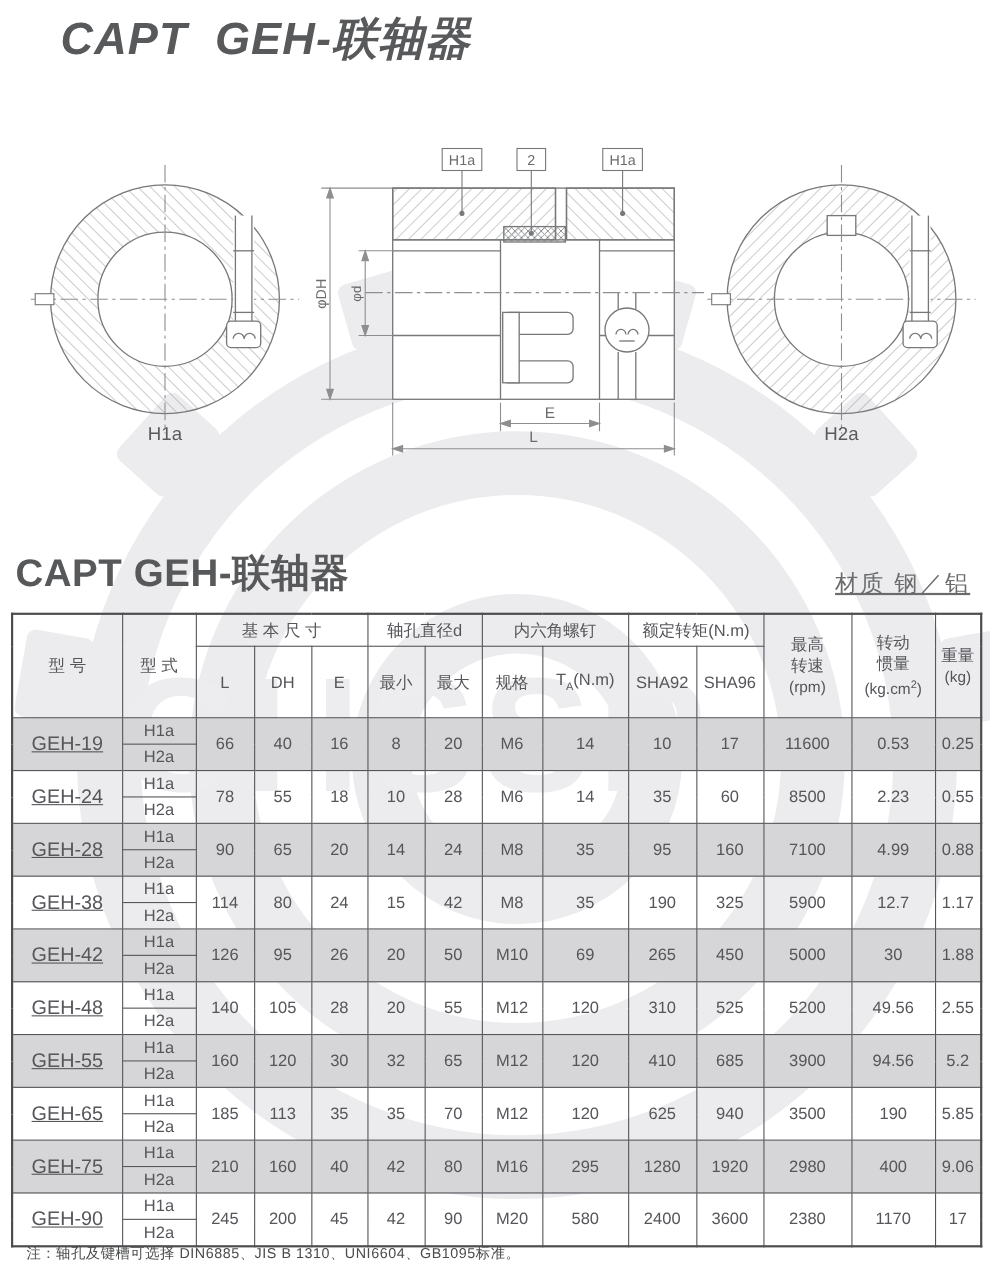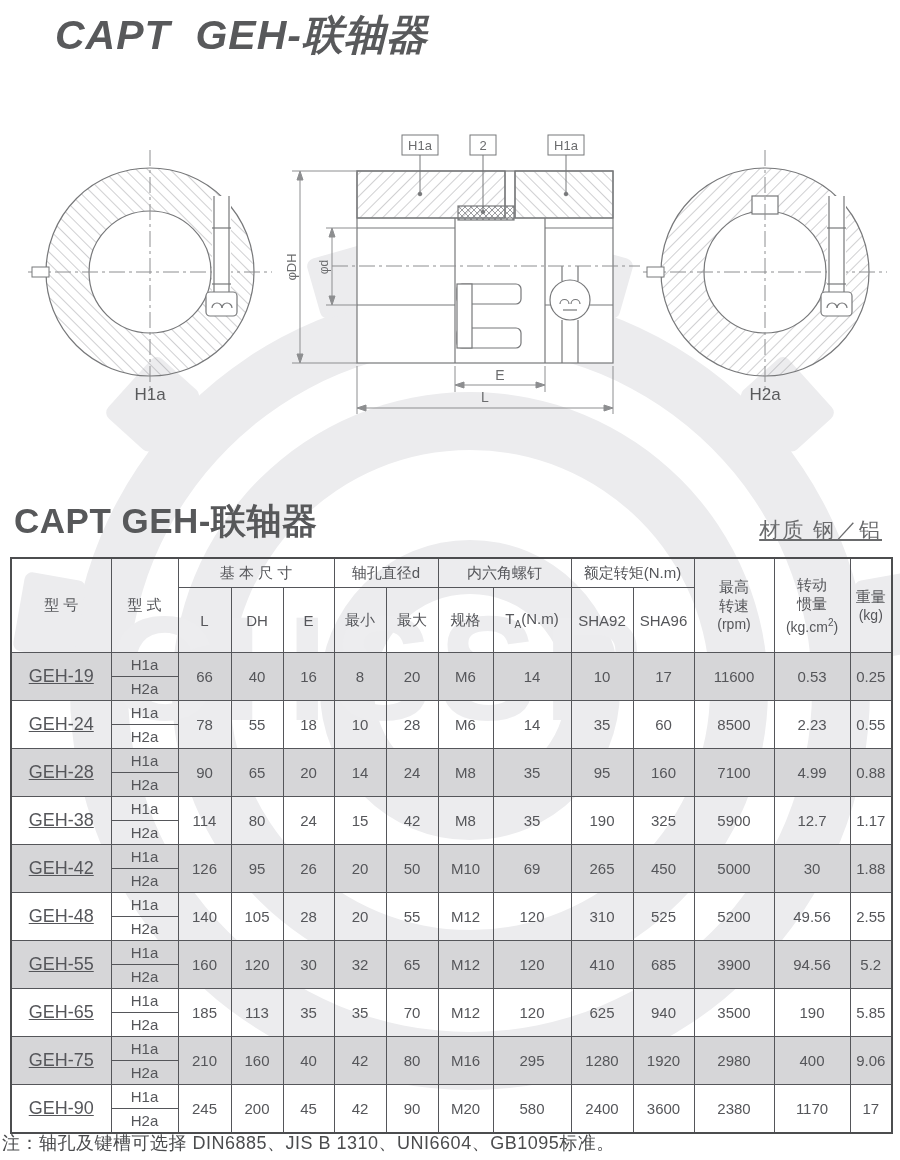--- a/index.html
+++ b/index.html
@@ -43,22 +43,22 @@
   thead tr.h2 th{height:64px;font-size:15px;}
   thead .stack{line-height:19px;font-size:15px;}
   thead .unit{font-size:14px;}
   tbody td{height:23px;}
   tbody tr.shaded td{background:#d6d6d8;}
   tbody tr.plain td{background:transparent;}
   tbody td.model{font-size:18px;text-decoration:underline;}
   sub{font-size:10px;}
   sup{font-size:10px;}
   .note{
-    position:absolute;left:2px;top:1131px;z-index:2;
-    font-size:18px;color:#4b4c4e;letter-spacing:0.5px;
+    position:absolute;left:24px;top:1131px;z-index:2;
+    font-size:13px;color:#4b4c4e;letter-spacing:0.5px;
   }
 </style>
 </head>
 <body>
 
 <svg class="wm-layer" width="900" height="1160" viewBox="0 0 900 1160">
   <g fill="#ececee" fill-rule="evenodd">
     <path d="M870,690 a400,400 0 1,0 -800,0 a400,400 0 1,0 800,0
              M812,690 a342,342 0 1,1 -684,0 a342,342 0 1,1 684,0"></path>
     <path d="M768,690 a298,298 0 1,0 -596,0 a298,298 0 1,0 596,0

